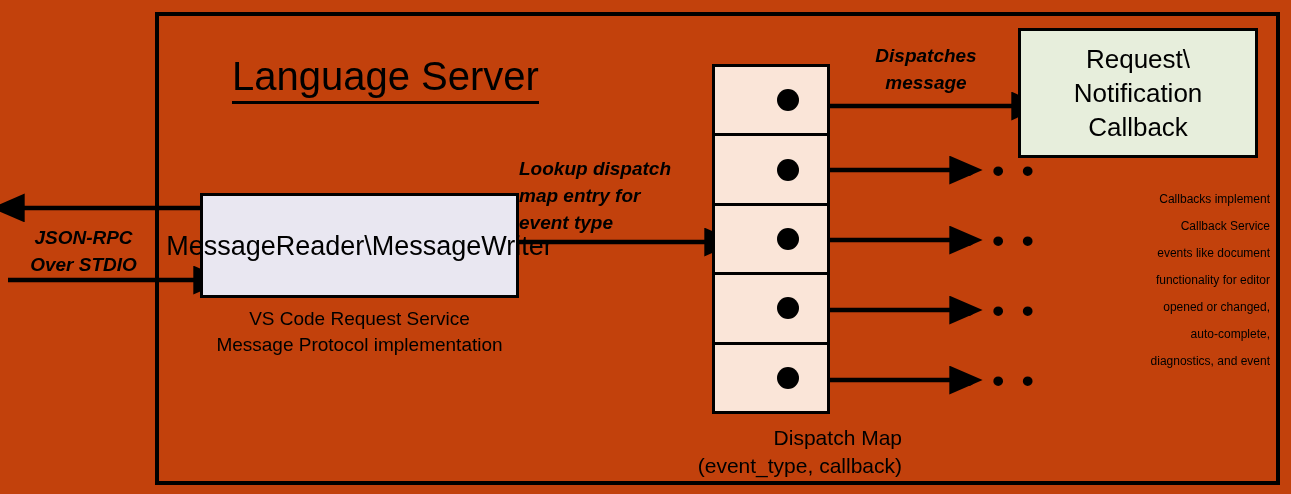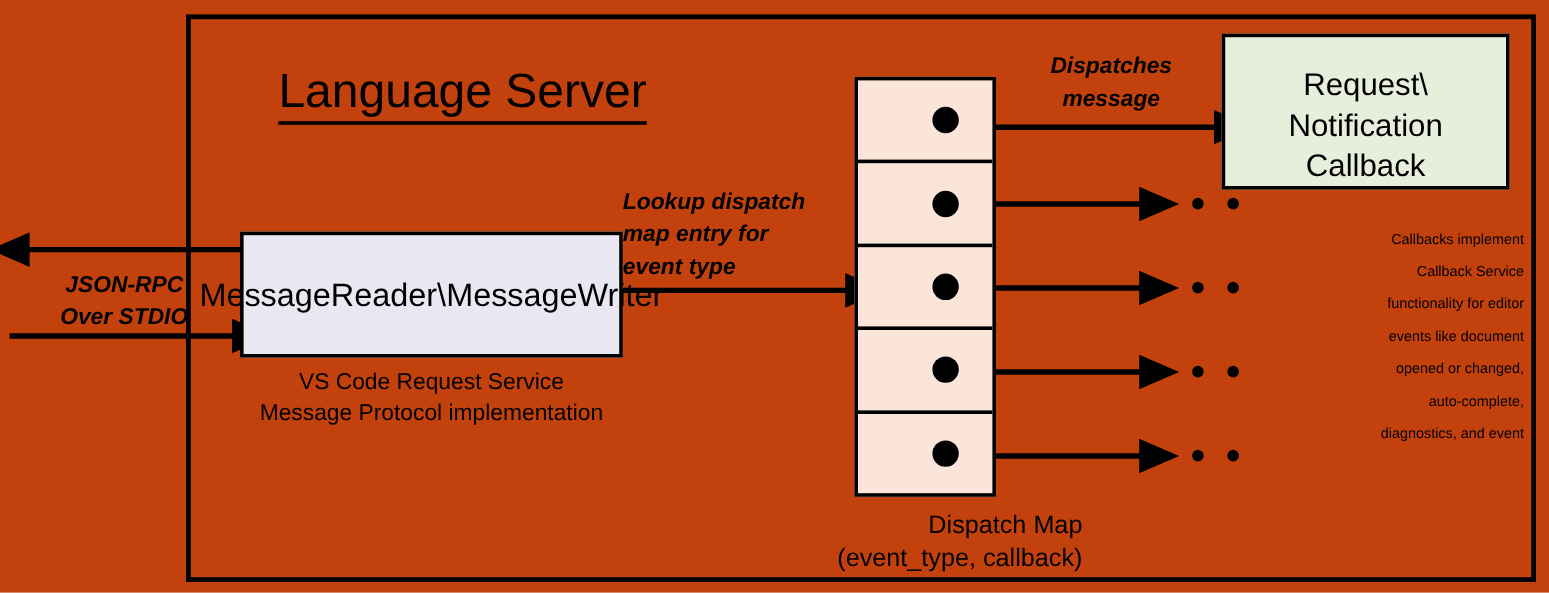--- a/index.html
+++ b/index.html
@@ -64,21 +64,21 @@
     left: 200px;
     top: 306px;
     width: 319px;
     text-align: center;
     font-size: 19px;
     line-height: 26px;
   }
 
   
   #jsonrpc-label {
-    left: 36px;
+    left: 16px;
     top: 224px;
     width: 135px;
     text-align: center;
     font-size: 19px;
     line-height: 27px;
     font-style: italic;
     font-weight: bold;
   }
 
   
@@ -147,21 +147,21 @@
     left: 1018px;
     top: 28px;
     width: 240px;
     height: 130px;
     border: 3px solid #000000;
     box-sizing: border-box;
     background: #e7eedc;
     display: flex;
     flex-direction: column;
     align-items: center;
-    justify-content: flex-end;
+    justify-content: center;
     font-size: 26px;
     line-height: 34px;
     text-align: center;
   }
   #callback-caption {
     left: 1008px;
     top: 186px;
     width: 262px;
     text-align: right;
     font-size: 12px;
@@ -288,20 +288,20 @@
   <div class="ellipsis" style="left:963px; top:370px;">• • •</div>
 
   <div class="abs" id="callback-box">
     <div>Request\</div>
     <div>Notification</div>
     <div>Callback</div>
   </div>
   <div class="abs" id="callback-caption">
     <div>Callbacks implement</div>
     <div>Callback Service</div>
+    <div>events like document</div>
     <div>functionality for editor</div>
-    <div>events like document</div>
     <div>opened or changed,</div>
     <div>auto-complete,</div>
     <div>diagnostics, and event</div>
   </div>
 
 </div>
 
 </body></html>

